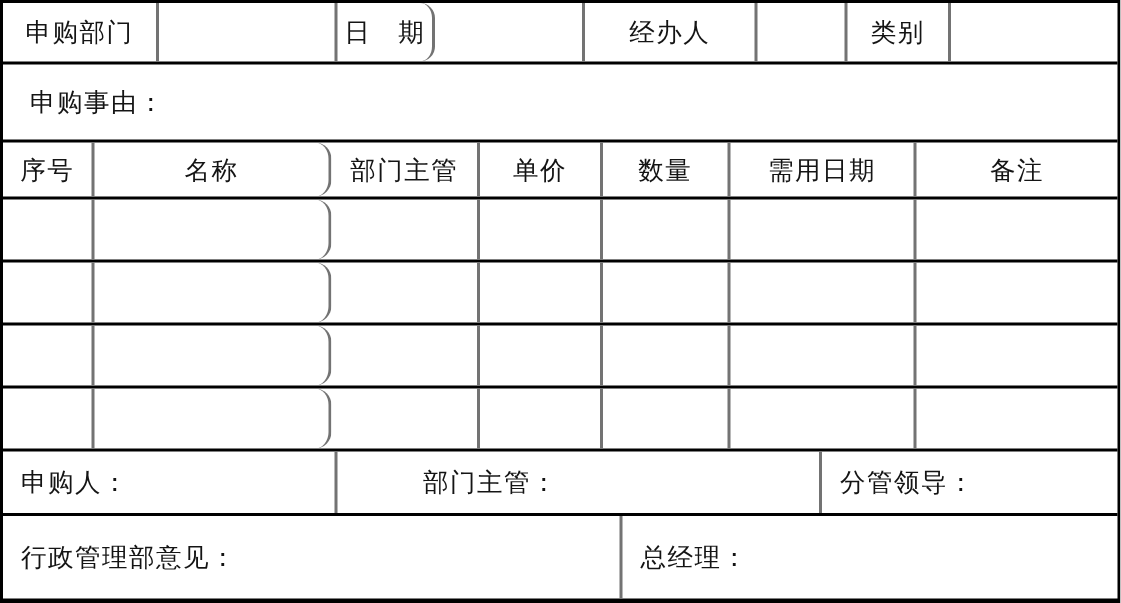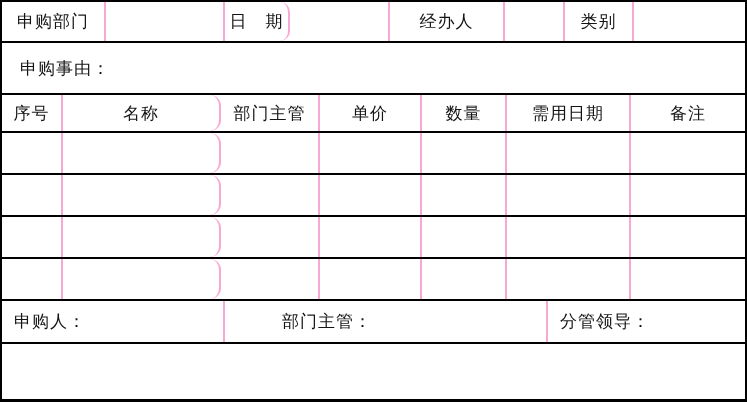--- a/index.html
+++ b/index.html
@@ -17,21 +17,21 @@
     border: 2px solid #000;
     border-bottom-width: 3px;
     background: #fff;
     color: #141414;
     font-size: 17px;
     letter-spacing: 1px;
   }
   .row { display: flex; border-bottom: 2px solid #000; flex: 0 0 auto; }
   .row.rlast { border-bottom: none; }
   .cell {
-    border-right: 2px solid #f9a8d4;
+    border-right: 2px solid #737373;
     display: flex;
     align-items: center;
     overflow: hidden;
     flex: 0 0 auto;
   }
   .cell.last { border-right: none; flex: 1 1 auto; }
   .center { justify-content: center; }
 
   
   .rA { height: 41px; }
@@ -41,21 +41,21 @@
   .rE { height: 43px; }
   .rF { flex: 1 1 auto; }
 
   
   .a0 { width: 104px; } .a1 { width: 119px; } .a2 { width: 65px; border-radius: 10px; }
   .a3 { width: 100px; } .a4 { width: 115px; } .a5 { width: 60px; }
   .a6 { width: 69px; }  .a7 { width: 115px; }
 
   
   .c0 { width: 61px; }  .c1 { width: 158px; border-radius: 11px; } .c2 { width: 99px; }
-  .c3 { width: 102px; }  .c4 { width: 85px; }  .c5 { width: 124px; }
+  .c3 { width: 82px; }  .c4 { width: 85px; }  .c5 { width: 124px; }
   .c6 { width: 125px; }
 
   
   .e0 { width: 223px; padding-left: 12px; }
   .e1 { width: 275px; padding-left: 9px; margin-left: 48px; }
   .e2 { width: 249px; padding-left: 12px; }
 
   
   .f0 { width: 413px; padding-left: 12px; }
   .f1 { width: 334px; padding-left: 12px; }
@@ -133,14 +133,22 @@
       <span>申购人：</span>
     </div>
     <div class="cell e1">
       <span>部门主管：</span>
     </div>
     <div class="cell e2 last">
       <span>分管领导：</span>
     </div>
   </div>
 
+  <div class="row rF rlast">
+    <div class="cell f0">
+      <span>行政管理部意见：</span>
+    </div>
+    <div class="cell f1 last">
+      <span>总经理：</span>
+    </div>
+  </div>
 
 </div>
 
 </body></html>

